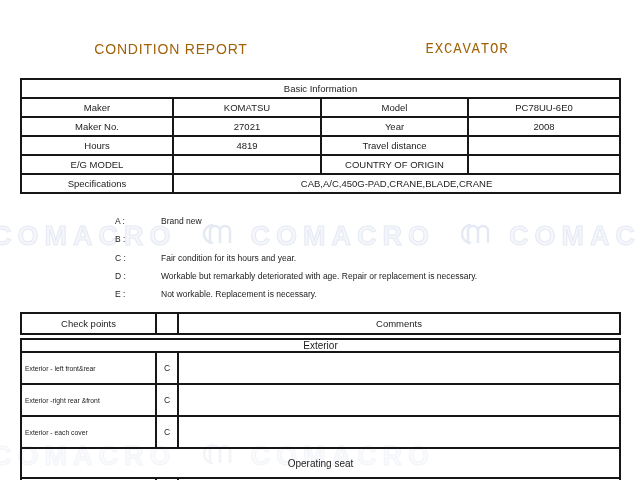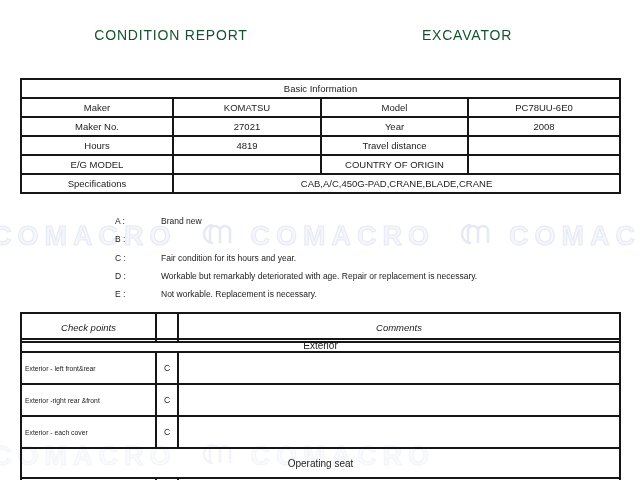--- a/index.html
+++ b/index.html
@@ -7,27 +7,27 @@
   body {
     background:#ffffff;
     font-family:"Liberation Sans", sans-serif;
     color:#1a1a1a;
     position:relative;
     overflow:hidden;
   }
 
   
   .doc-title {
-    position:absolute; top:27px;
+    position:absolute; top:41px;
     font-size:14px; letter-spacing:0.8px;
-    color:#14532d; white-space:nowrap;
+    color:#a16207; white-space:nowrap;
     transform:translateX(-50%);
   }
   #title-left  { left:171px; }
-  #title-right { left:467px; }
+  #title-right { left:467px;font-family:Liberation Mono, monospace; }
 
   
   .wm-band {
     position:absolute; left:-8px; width:700px; height:40px;
     display:flex; align-items:center; gap:16px;
     overflow:hidden; pointer-events:none; z-index:0;
   }
   #wm-band-1 { top:216px; }
   #wm-band-2 { top:436px; opacity:0.5; }
   .wm-text {
@@ -55,21 +55,21 @@
   #basic-table td { height:19px; }
 
   
   #legend { position:absolute; left:115px; top:212px; z-index:1; }
   .legend-row { display:flex; align-items:center; height:18.3px; font-size:8.5px; }
   .legend-grade { width:46px; flex:0 0 auto; }
   .legend-desc  { white-space:nowrap; }
 
   
   #cp-header-table { top:312px; }
-  #cp-header-table td { height:29px;font-style:italic; }
+  #cp-header-table td { height:21px; }
 
   
   #checklist-table { top:338px; }
   .section-row td { height:12px; font-size:10px; }
   .section-row.tall td { height:30px; }
   .check-row td { height:32px; }
   td.lbl { text-align:left; font-size:6.8px; padding-left:3px; }
   td.grade { font-size:8.5px; }
 </style>
 </head>

